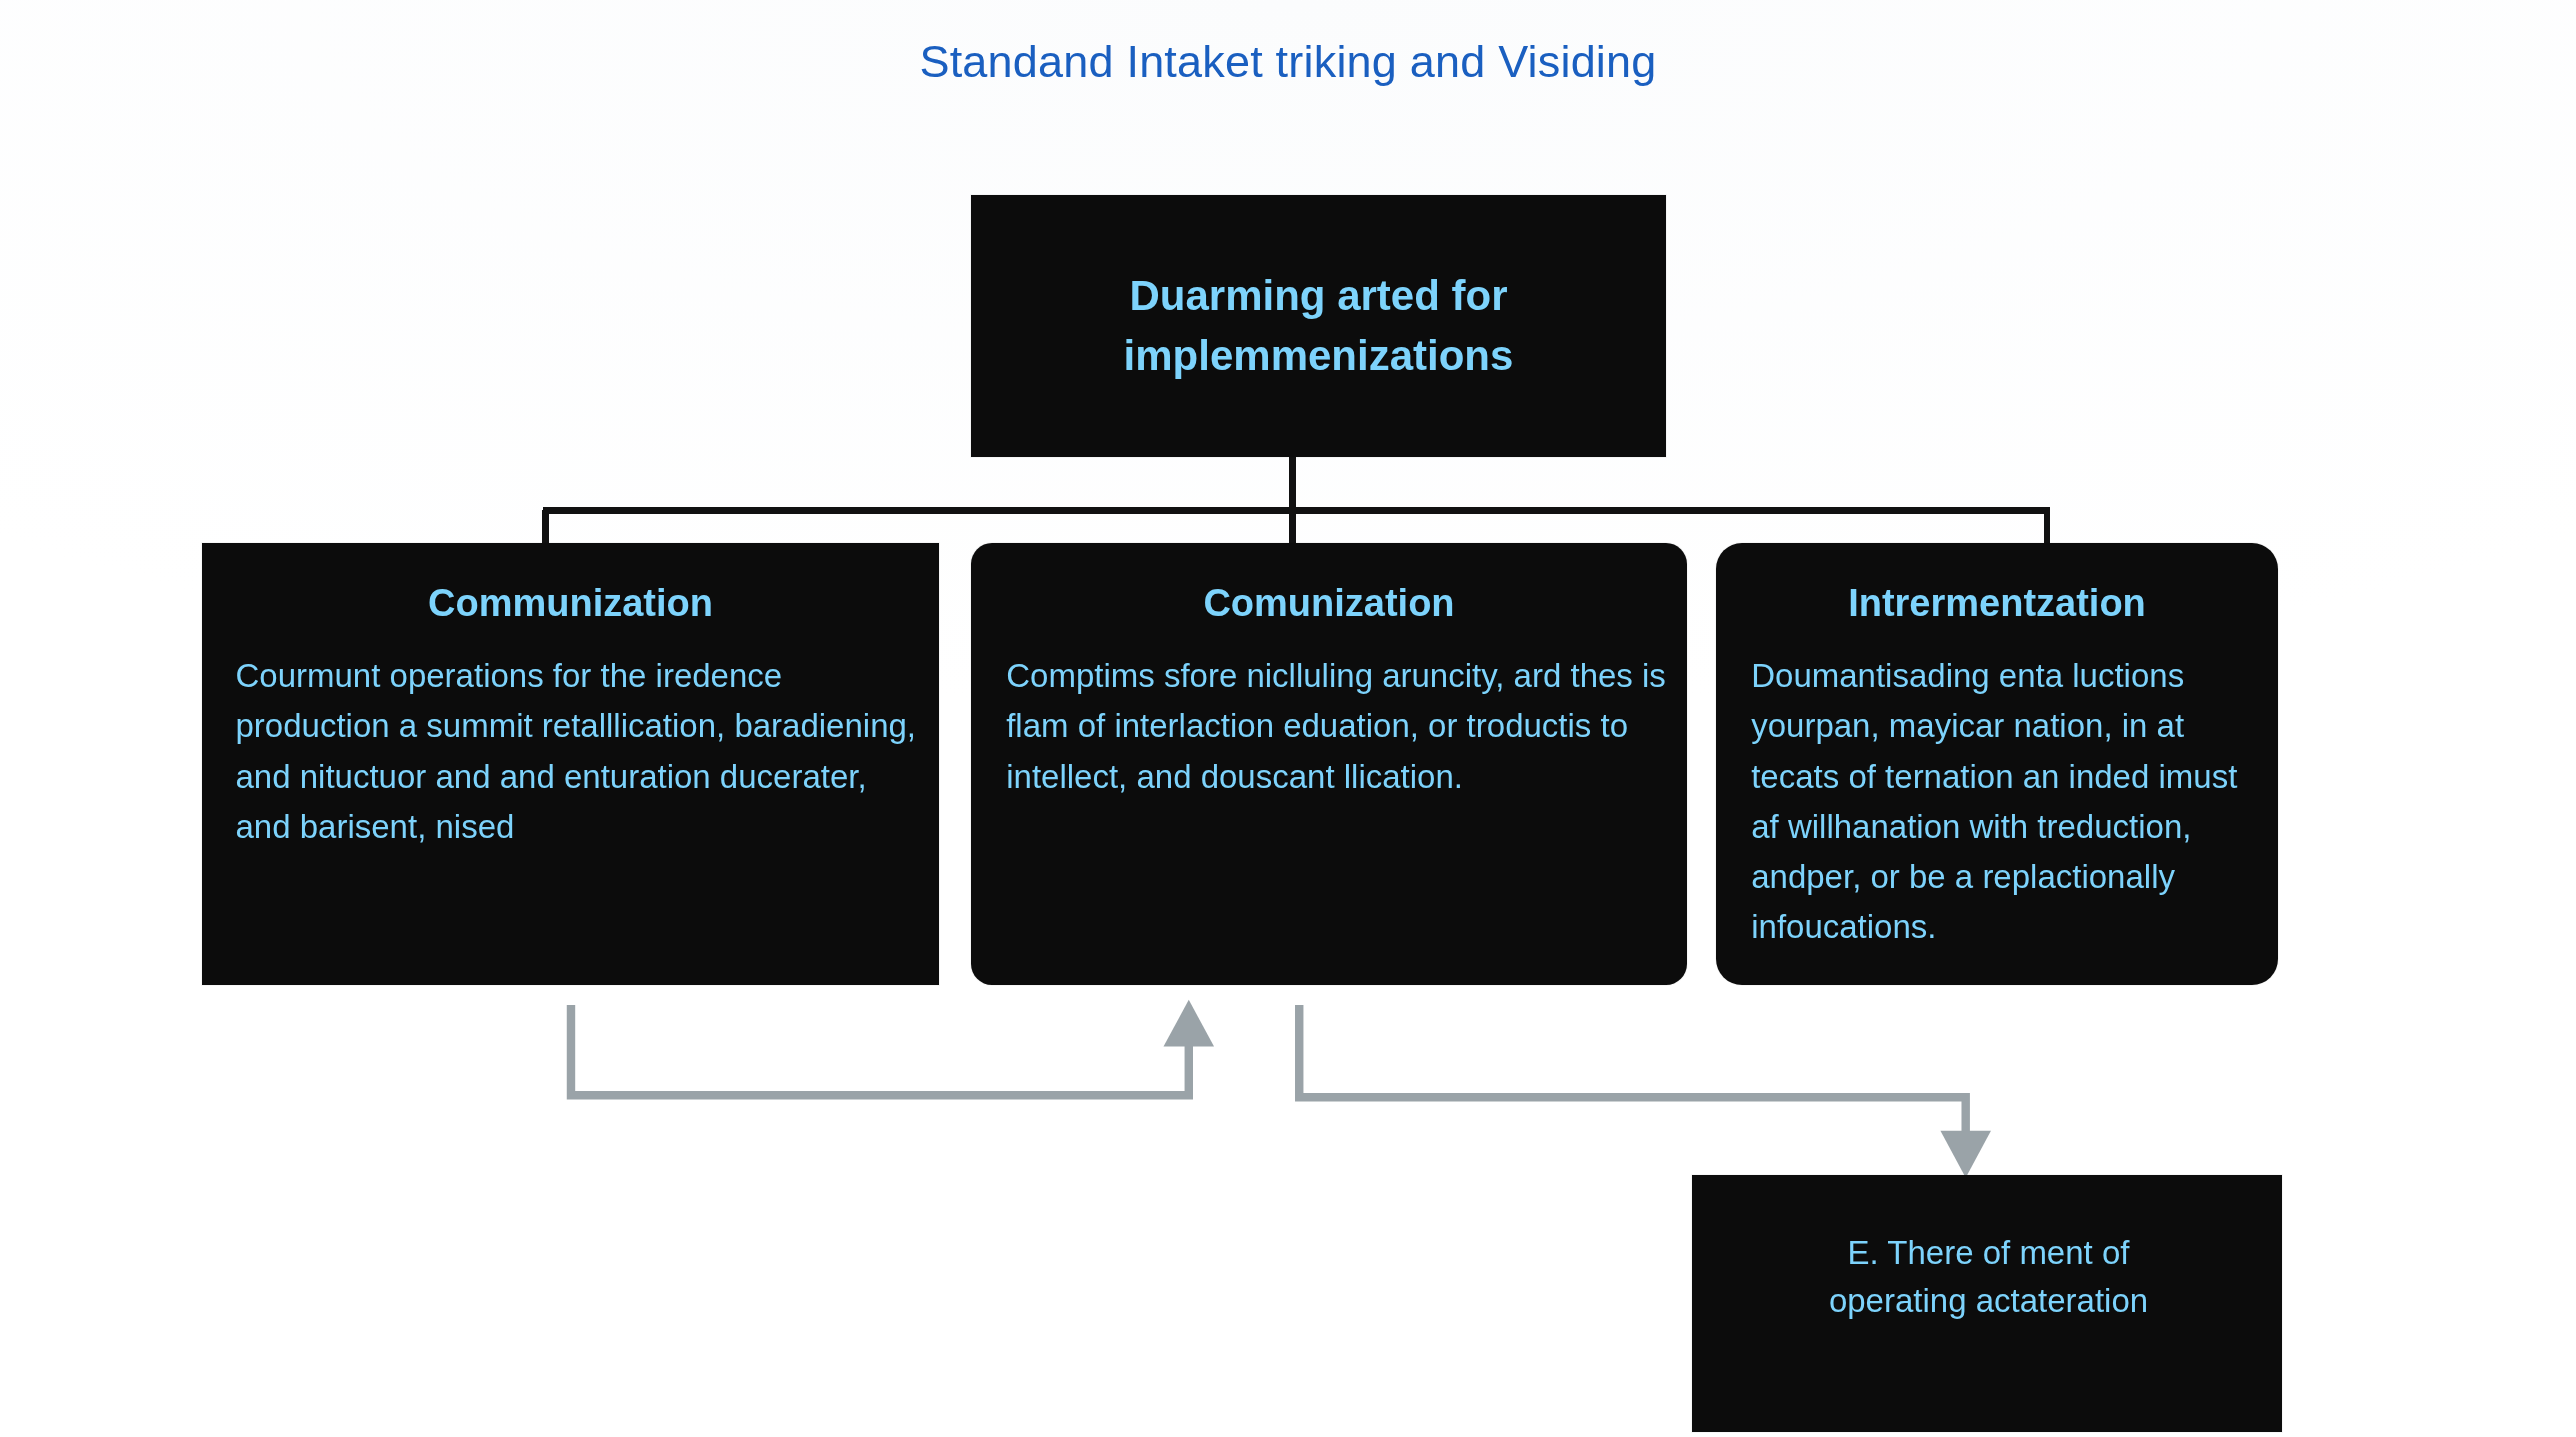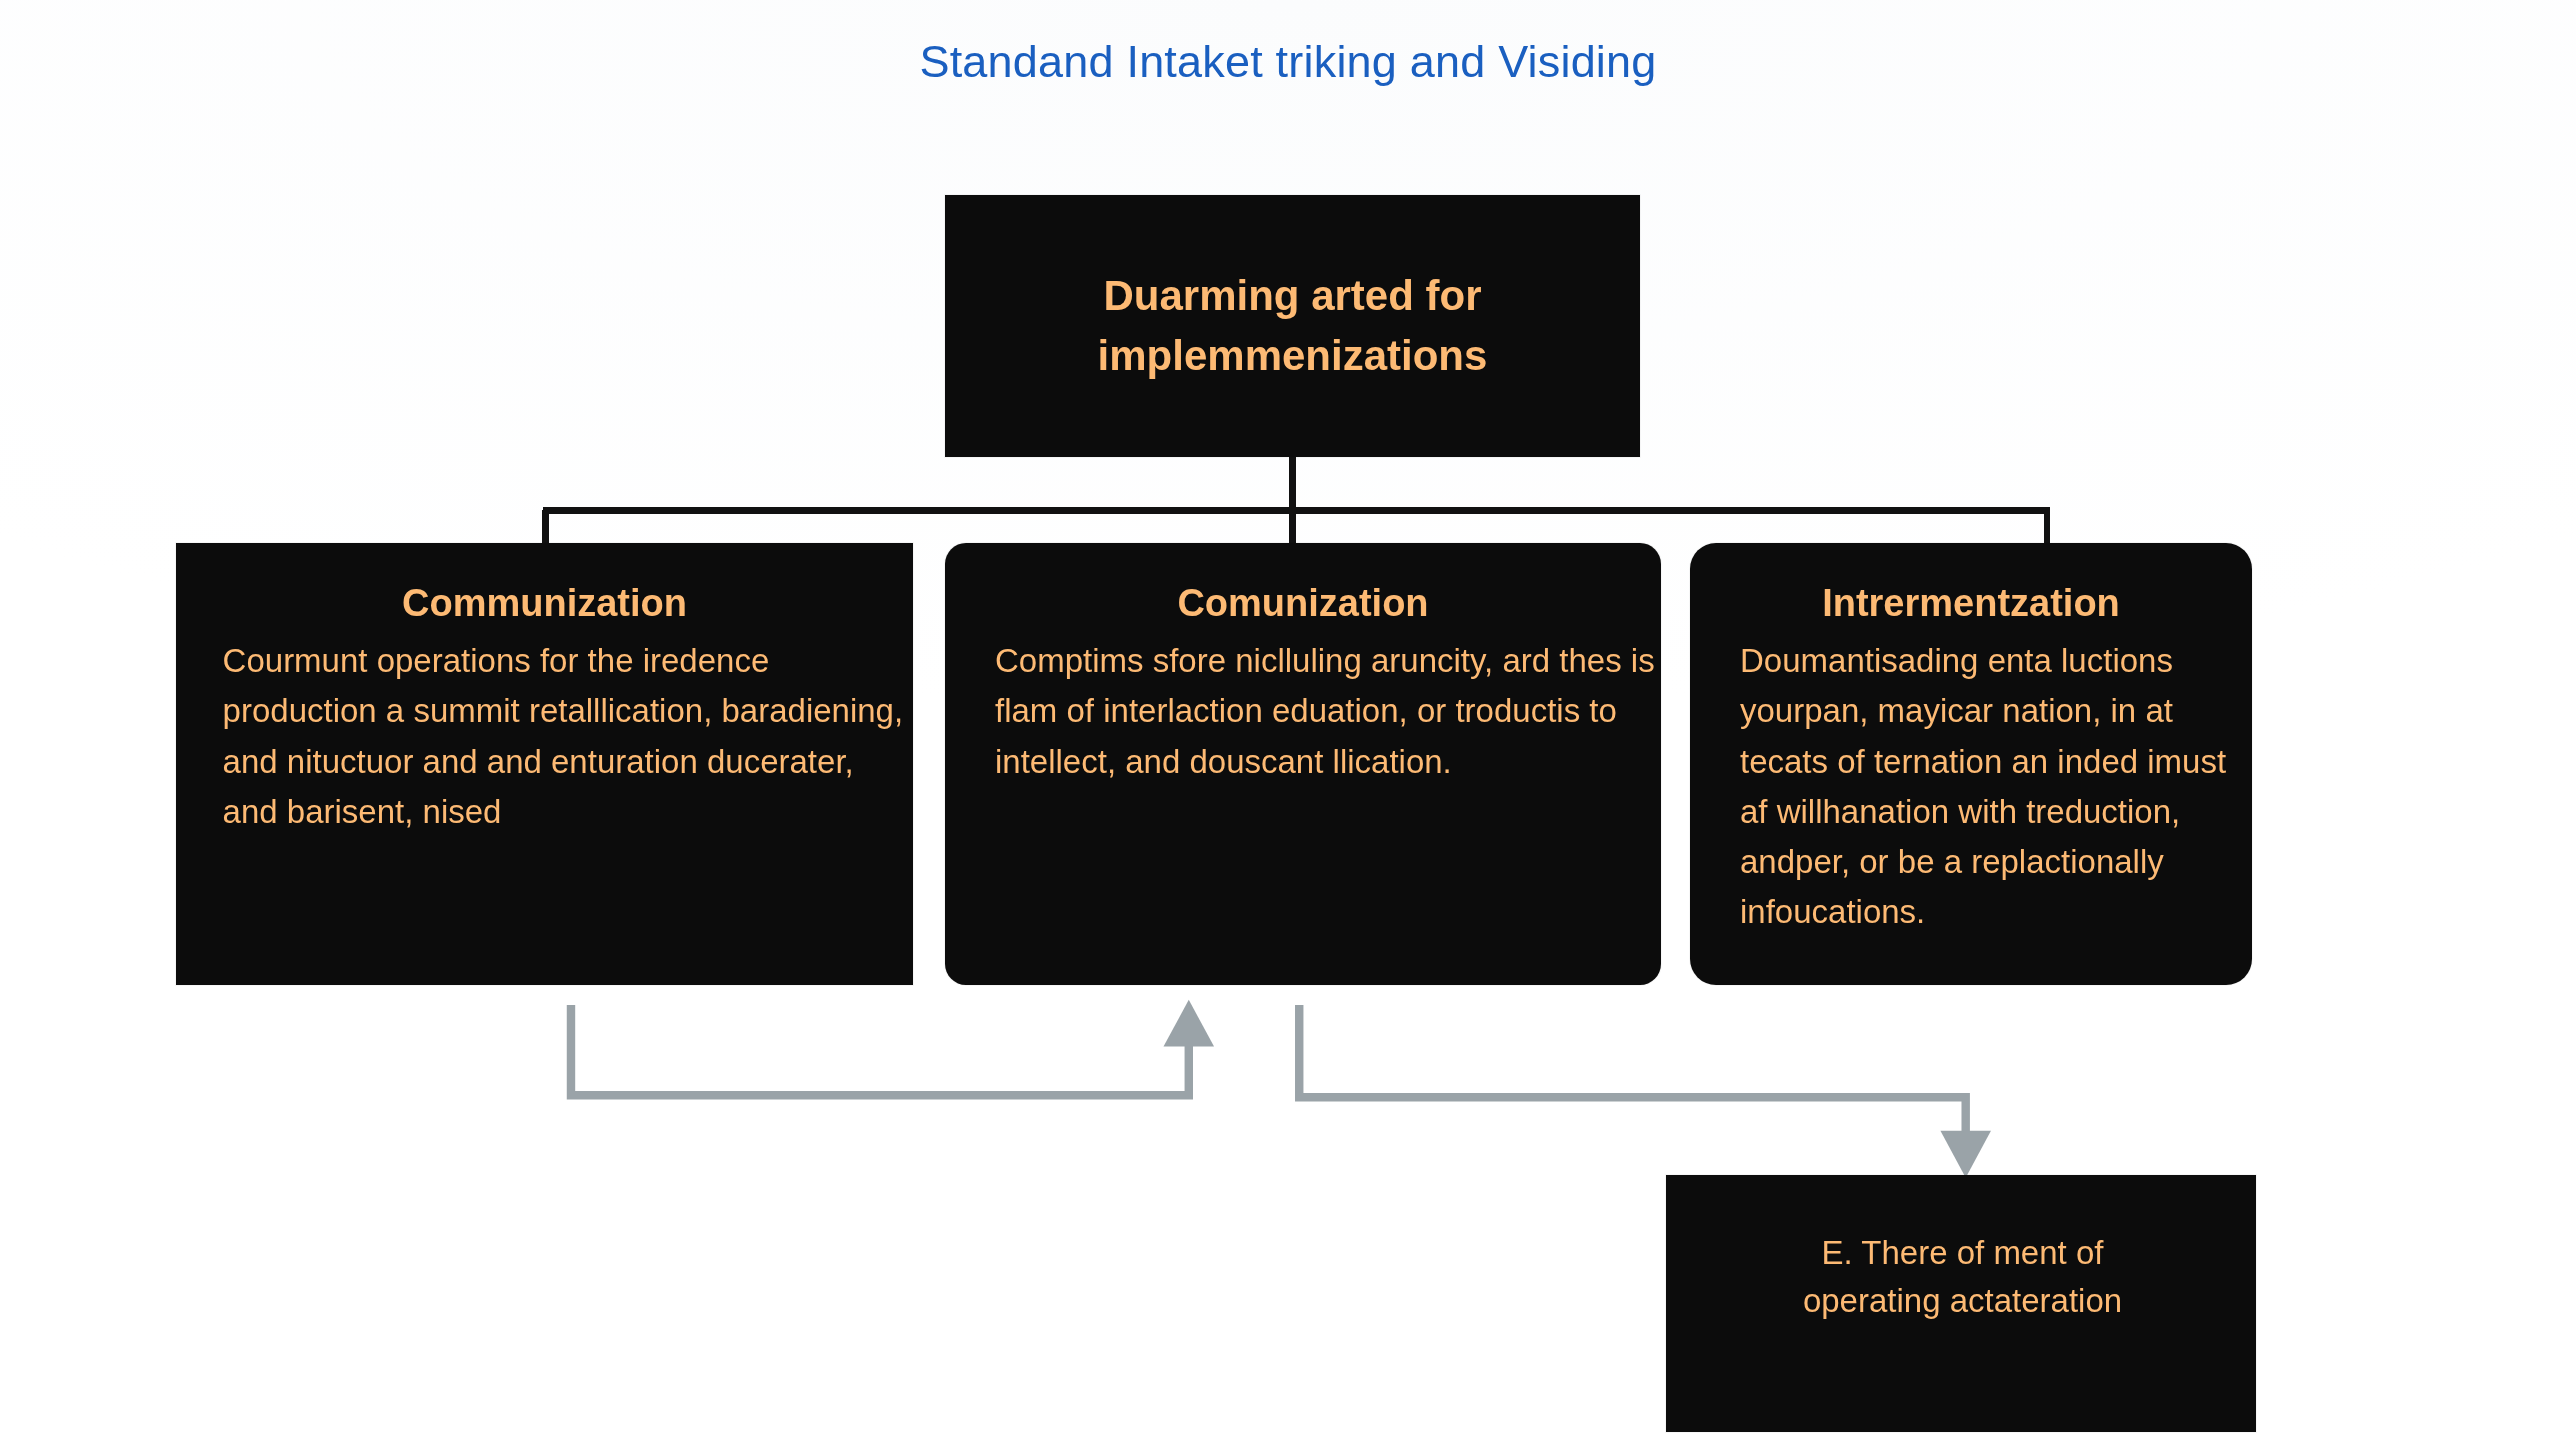--- a/index.html
+++ b/index.html
@@ -27,25 +27,27 @@
     font-weight:400;
     letter-spacing:0.2px;
     color:#1a5fc0;
     white-space:nowrap;
   }
 
   
   .node{
     position:absolute;
     background:#0c0c0c;
-    color:#fdba74;
+    color:#7dd3fc;
     box-sizing:border-box;
     display:flex;
     flex-direction:column;
+    align-items:center;
     box-shadow:0 0 0 0.9px rgba(0,0,0,0.04);
+    margin-left:26px;
   }
 
   
   #root-node{
     left:945px; top:195px;
     width:695px; height:262px;
     justify-content:center;
     padding:0 28px;
   }
   #root-node .root-line{
@@ -54,20 +56,21 @@
     line-height:1.42;
     text-align:center;
     white-space:nowrap;
   }
 
   
   .branch{
     top:543px;
     height:442px;
     padding:26px 26px 0 26px;
+    gap:15px;
   }
   #branch-0{ left:176px;  width:737px; }
   #branch-1{ left:945px; width:716px;border-radius:21px; }
   #branch-2{ left:1690px; width:562px;border-radius:26px; }
 
   .branch-title{
     font-size:38px;
     font-weight:bold;
     text-align:center;
     margin:13px 0 11.2px 0;

